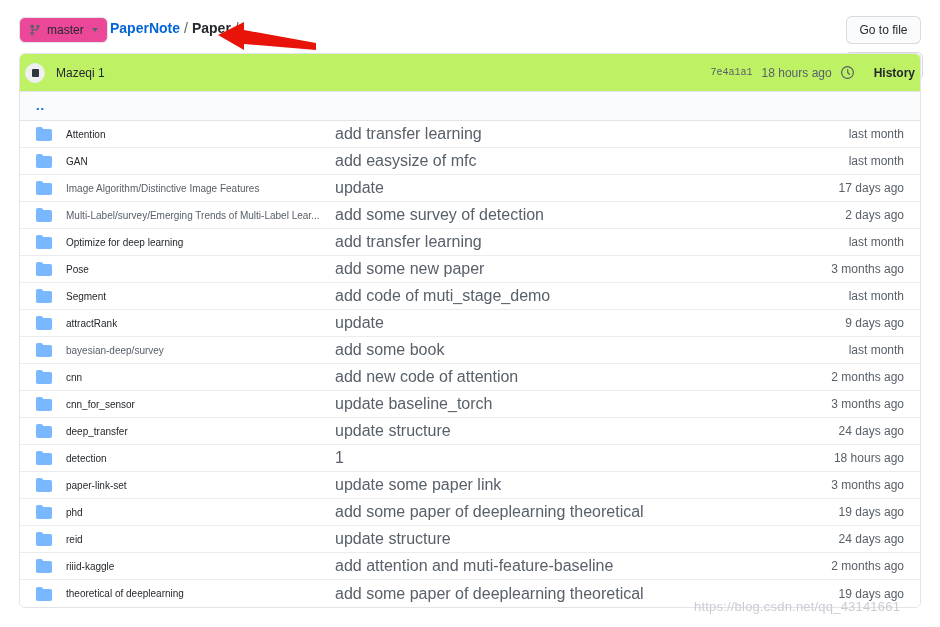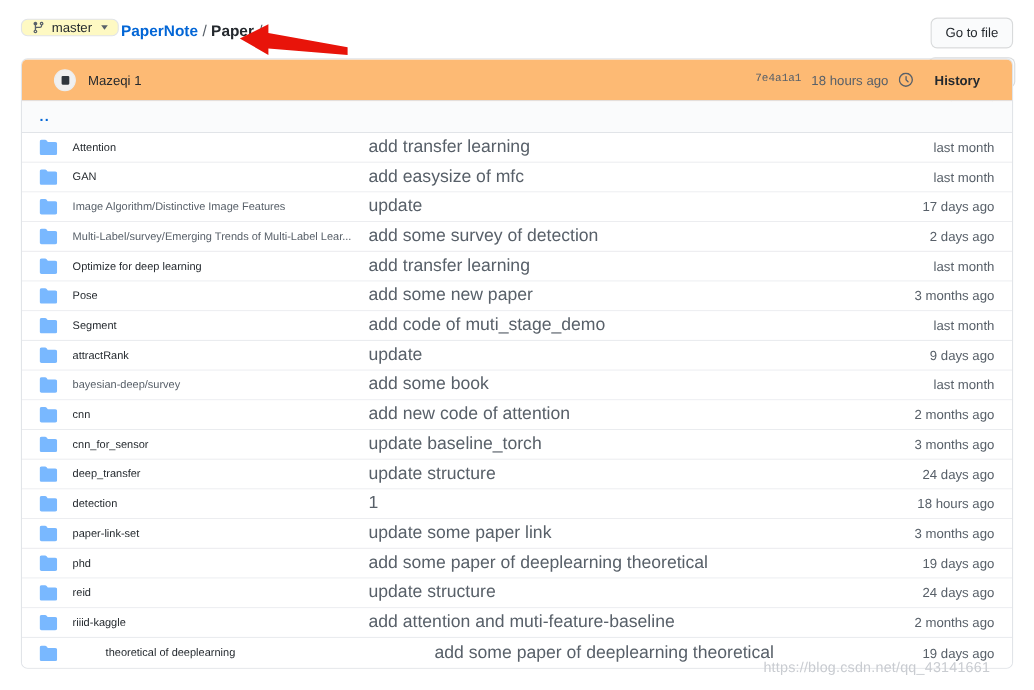--- a/index.html
+++ b/index.html
@@ -21,29 +21,29 @@
   
   .topbar {
     position: absolute;
     left: 0; top: 0;
     width: 940px;
     height: 48px;
   }
   .branch-btn {
     position: absolute;
     left: 19px; top: 17px;
-    height: 16px;
+    height: 26px;
     box-sizing: border-box;
     display: flex;
     align-items: center;
     gap: 6px;
     padding: 0 9px 0 9px;
     border: 1px solid #e1e4e8;
     border-radius: 6px;
-    background: #fef9c3;
+    background: #ec4899;
     font-size: 12px;
     color: #24292e;
     cursor: pointer;
   }
   .branch-btn .icon-branch { display: flex; align-items: center; }
   .branch-label { font-size: 12px; }
   .caret {
     width: 0; height: 0;
     border-left: 3.5px solid transparent;
     border-right: 3.5px solid transparent;
@@ -108,25 +108,25 @@
     width: 902px;
     border: 1px solid #e1e4e8;
     border-radius: 6px;
     overflow: hidden;
     box-sizing: border-box;
   }
 
   
   .commit-bar {
     height: 38px;
-    background: #fdba74;
+    background: #bef264;
     border-bottom: 1px solid #e1e4e8;
     display: flex;
     align-items: center;
-    padding: 0 29px;
+    padding: 0 5px;
     box-sizing: border-box;
   }
   .avatar {
     width: 18px; height: 18px;
     border-radius: 50%;
     background: #f0f0f0;
     border: 1px solid #eceef0;
     display: flex;
     align-items: center;
     justify-content: center;
@@ -191,21 +191,21 @@
   
   .file-row {
     height: 27px;
     display: flex;
     align-items: center;
     padding: 0 16px;
     box-sizing: border-box;
     border-bottom: 1px solid #eaecef;
     background: #ffffff;
   }
-  .file-row:last-child { border-bottom: none; gap: 30px; }
+  .file-row:last-child { border-bottom: none; }
 
   .cell-icon {
     width: 16px;
     flex: 0 0 16px;
     display: flex;
     align-items: center;
   }
   .cell-name {
     flex: 0 0 283px;
     padding-left: 14px;

